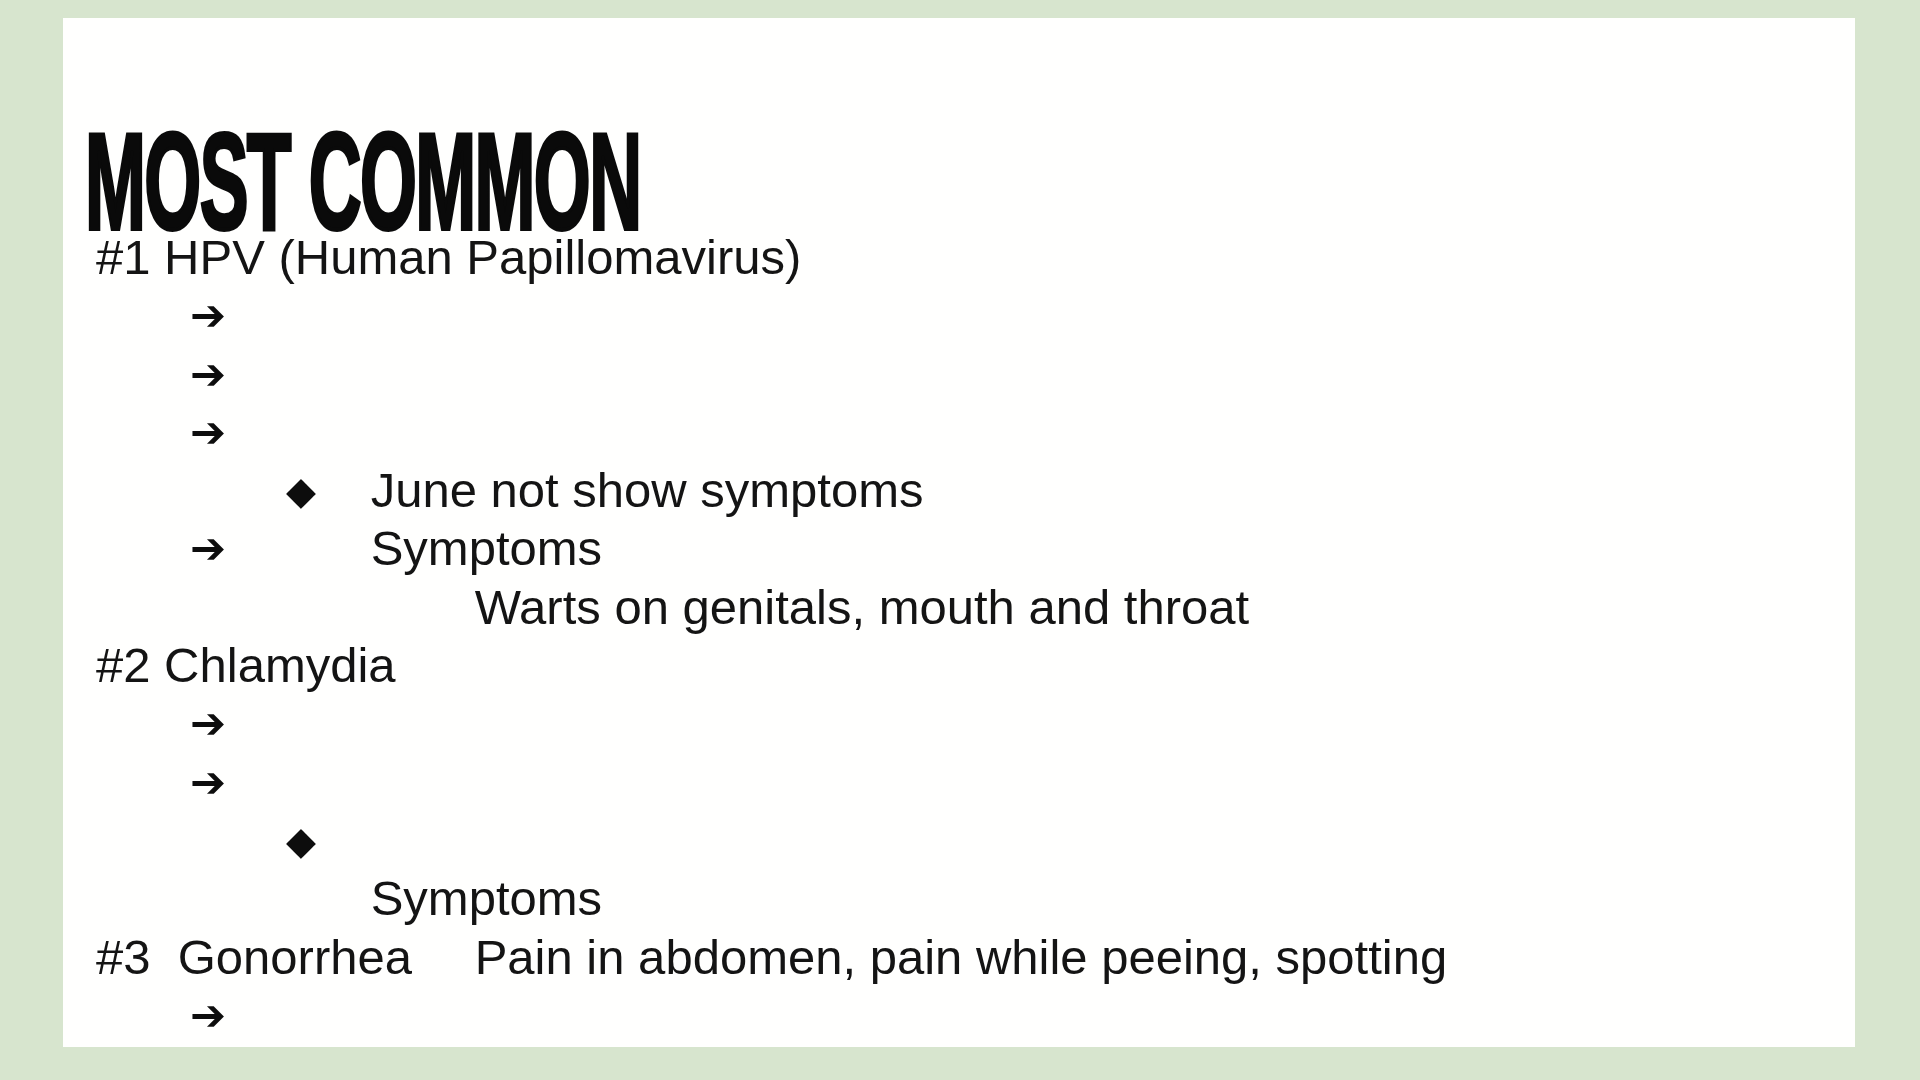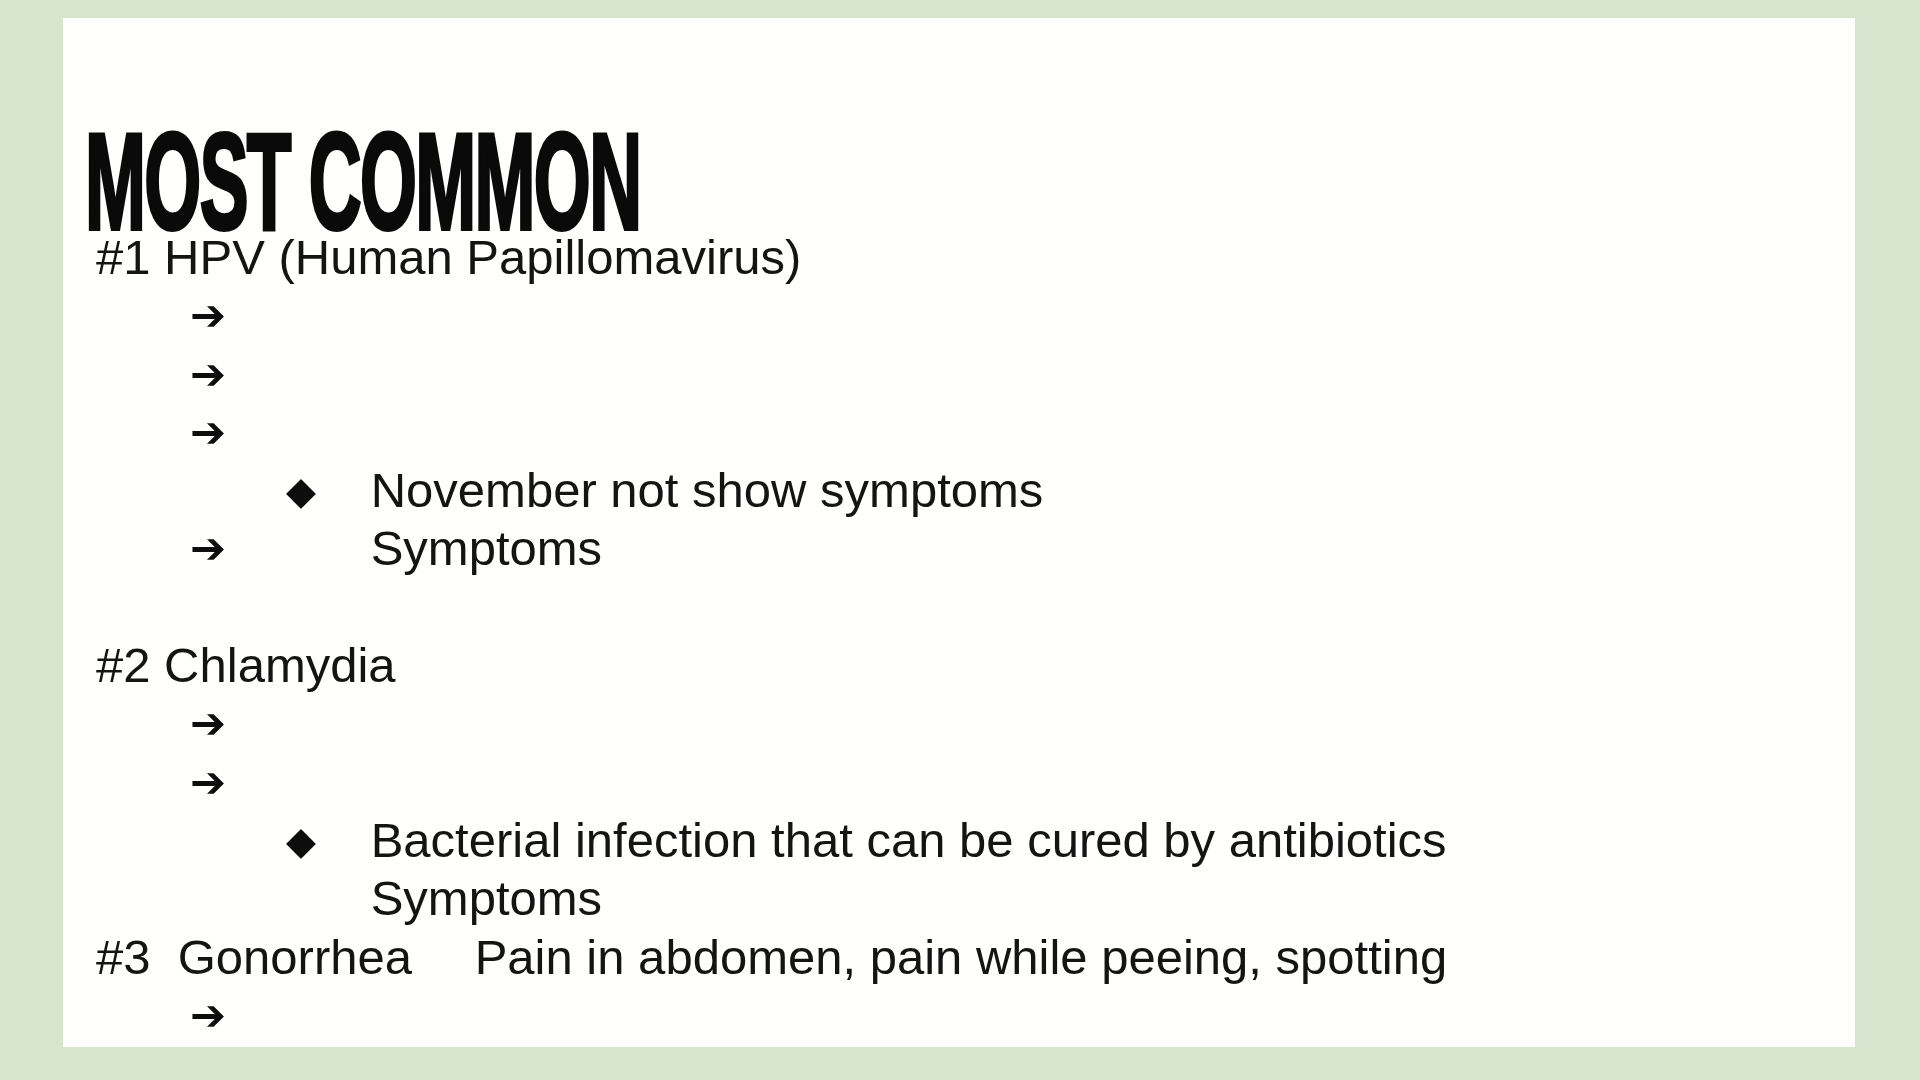--- a/index.html
+++ b/index.html
@@ -47,40 +47,40 @@
 
   <div class="body-text">
 
     <div class="line l0"><span>#1 HPV (Human Papillomavirus)</span></div>
 
     <div class="line l1">
       <span class="bullet">➔</span>
     </div>
     <div class="line l1">
       <span class="bullet">➔</span>
-      <span>November not show symptoms</span>
+      <span>June not show symptoms</span>
     </div>
     <div class="line l1">
       <span class="bullet">➔</span>
       <span>Symptoms</span>
     </div>
     <div class="line l2">
       <span class="bullet">◆</span>
+      <span>Warts on genitals, mouth and throat</span>
     </div>
     <div class="line l1">
       <span class="bullet">➔</span>
     </div>
 
     <div class="line blank"></div>
 
     <div class="line l0"><span>#2 Chlamydia</span></div>
 
     <div class="line l1">
       <span class="bullet">➔</span>
-      <span>Bacterial infection that can be cured by antibiotics</span>
     </div>
     <div class="line l1">
       <span class="bullet">➔</span>
       <span>Symptoms</span>
     </div>
     <div class="line l2">
       <span class="bullet">◆</span>
       <span>Pain in abdomen, pain while peeing, spotting</span>
     </div>
 

